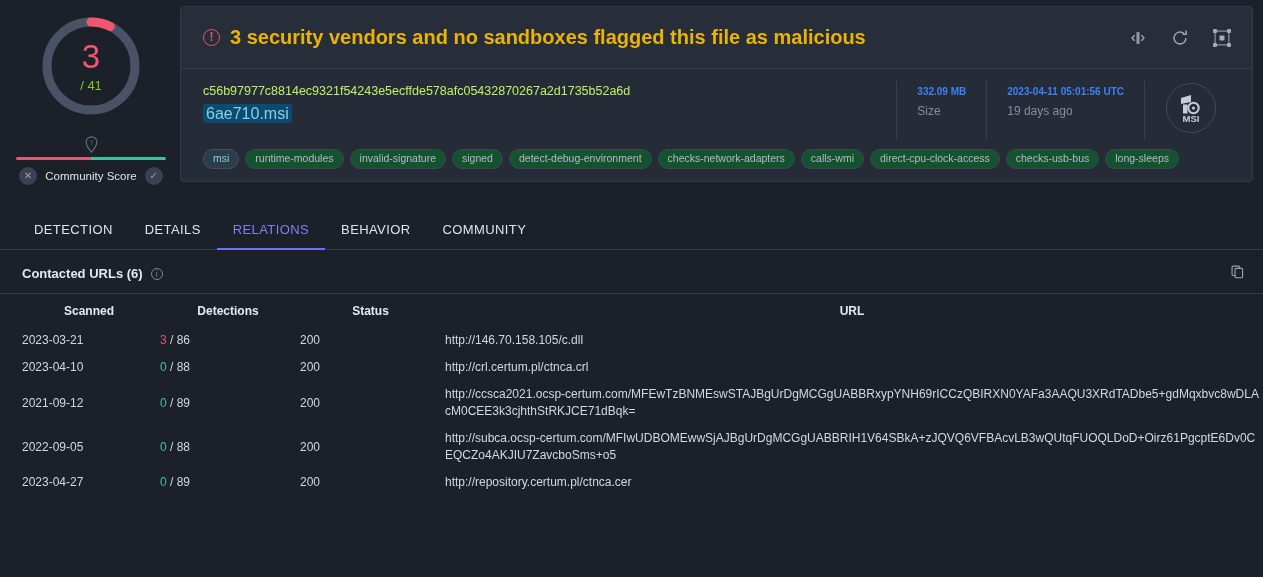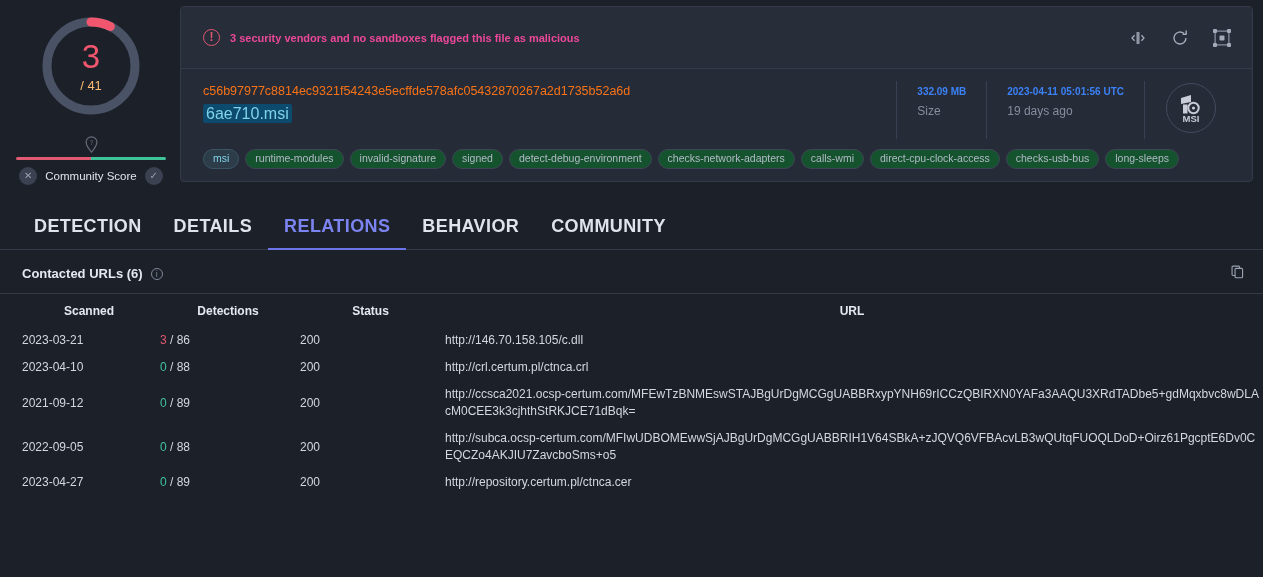--- a/index.html
+++ b/index.html
@@ -47,21 +47,21 @@
     justify-content: center;
   }
   .donut-num {
     font-size: 33px;
     color: #f0566e;
     line-height: 1;
     font-weight: 400;
   }
   .donut-den {
     font-size: 13px;
-    color: #fdba74;
+    color: #84cc16;
     margin-top: 5px;
   }
 
   .community-block {
     margin-top: 16px;
     width: 162px;
     position: relative;
     display: flex;
     flex-direction: column;
     align-items: center;
@@ -130,22 +130,22 @@
     border-radius: 50%;
     color: #e0576f;
     font-size: 12px;
     line-height: 14px;
     text-align: center;
     font-weight: bold;
     flex: 0 0 auto;
     margin-right: 10px;
   }
   .alert-text {
-    color: #ec4899;
-    font-size: 11px;
+    color: #eab308;
+    font-size: 20px;
     font-weight: bold;
     flex: 1;
   }
   .header-actions {
     display: flex;
     align-items: center;
     gap: 22px;
   }
   .hdr-icon {
     color: #a3aab8;
@@ -155,21 +155,21 @@
   }
 
   .body-row {
     flex: 1;
     display: flex;
     padding: 12px 16px 0 22px;
   }
   .file-info { flex: 1; min-width: 0; padding-right: 10px; }
   .hash-line {
     font-size: 12.5px;
-    color: #f97316;
+    color: #bef264;
     line-height: 20px;
     word-break: break-all;
   }
   .fname {
     background: #0c4a6e;
     color: #7fd3e8;
     padding: 1px 3px;
     border-radius: 2px;
   }
 
@@ -228,22 +228,22 @@
   
   .tabs {
     display: flex;
     align-items: flex-end;
     gap: 0;
     padding: 14px 0 0 18px;
     border-bottom: 1px solid #333a48;
     height: 54px;
   }
   .tab {
-    font-size: 18px;
-    font-weight: bold;
+    font-size: 13px;
+    font-weight: normal;
     letter-spacing: .4px;
     color: #dfe3ea;
     padding: 0 16px 11px 16px;
     cursor: pointer;
     border-bottom: 2px solid transparent;
     margin-bottom: -1px;
   }
   .tab.active {
     color: #7b84f0;
     border-bottom-color: #6b74e8;

